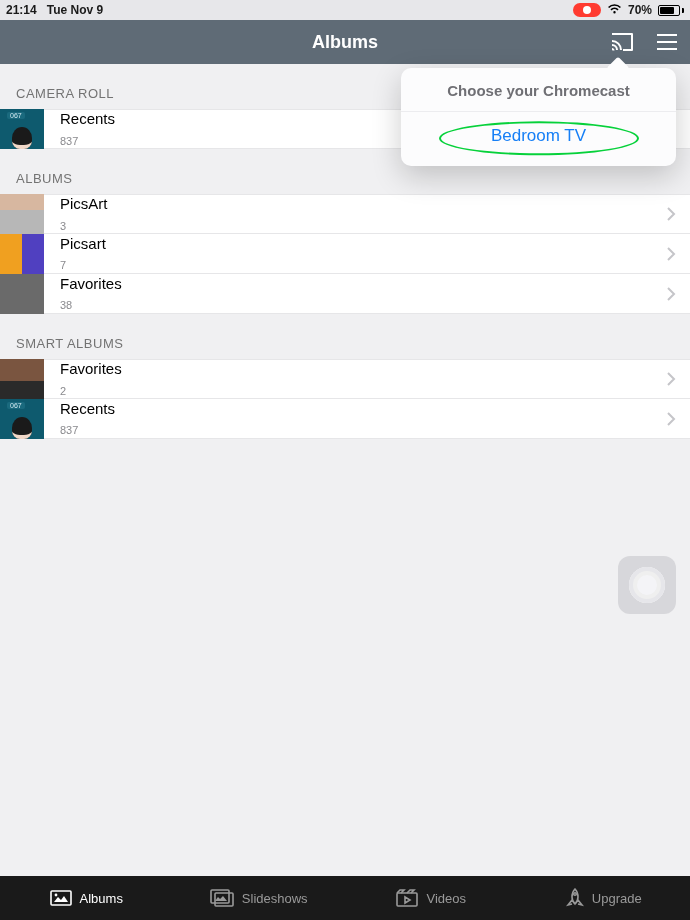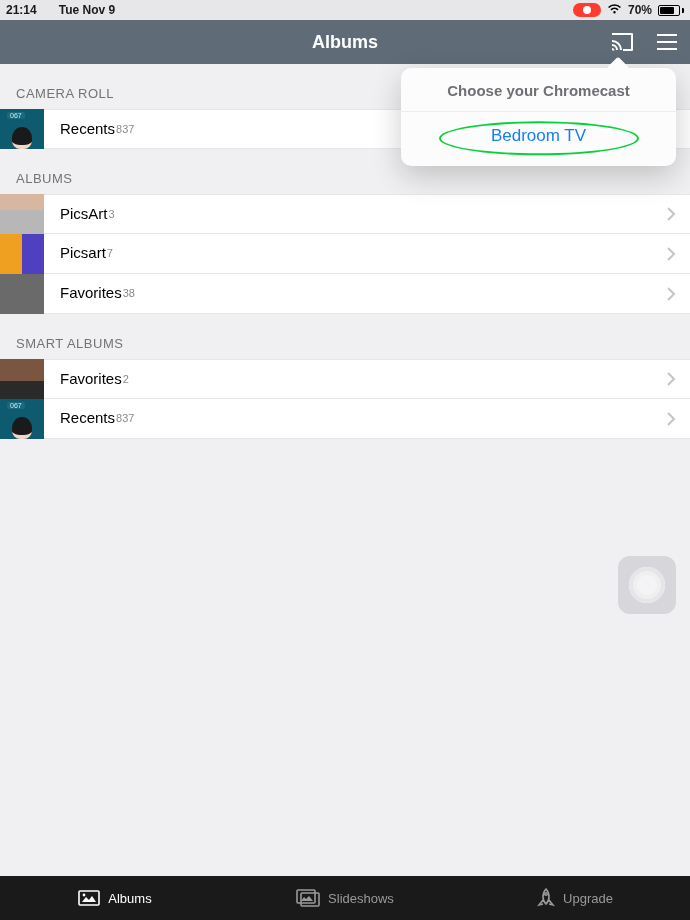--- a/index.html
+++ b/index.html
@@ -1,41 +1,41 @@
 <!DOCTYPE html>
 <html><head>
   <meta charset="utf-8">
   <style>
     * { margin: 0; padding: 0; box-sizing: border-box; font-family: -apple-system, "Helvetica Neue", Arial, sans-serif; -webkit-font-smoothing: antialiased; }
     html, body { width: 690px; height: 920px; overflow: hidden; background: #f0f0f2; position: relative; }
 
     
     .status-bar { height: 20px; background: #e7e7ea; display: flex; align-items: center; justify-content: space-between; padding: 0 6px; font-size: 12px; font-weight: 600; color: #1a1a1a; }
-    .status-left { display: flex; gap: 22px; align-items: center; }
+    .status-left { display: flex; gap: 10px; align-items: center; }
     .status-right { display: flex; gap: 6px; }
     .rec-pill { background:#ff3b30; border-radius: 10px; padding: 1px 10px; display:flex; align-items:center; justify-content:center; }
     .rec-dot { width:8px; height:8px; background:#fff; border-radius:50%; border:2px solid rgba(255,255,255,.5); }
     .battery { display:inline-flex; align-items:center; gap:2px; }
     .battery-body { width:22px; height:11px; border:1px solid #000; border-radius:2px; position:relative; }
     .battery-fill { position:absolute; left:1px; top:1px; bottom:1px; width:70%; background:#000; border-radius:1px; }
     .battery-tip { width:2px; height:5px; background:#000; border-radius:0 1px 1px 0; }
 
     
     .nav-header { height: 44px; background: #5f6b76; display: flex; align-items: center; justify-content: center; position: relative; }
     .nav-title { color:#fff; font-size:18px; font-weight:700; }
     .nav-right { position:absolute; right:12px; top:0; height:100%; display:flex; align-items:center; gap:22px; }
     .nav-icon { color:#fff; display:flex; align-items:center; justify-content:center; }
 
     
     .section-header { padding: 22px 16px 8px; color:#737373; font-size:13px; letter-spacing:.5px; font-weight:400; }
     .list { background:#fff; }
     .row { display:flex; align-items:center; height:40px; border-bottom:1px solid #e6e6e8; position:relative; padding-right:34px; }
     .row:first-child { border-top:1px solid #e6e6e8; }
     .thumb { width:44px; height:40px; flex:0 0 auto; margin-right:16px; background:#0e5a6e; }
-    .row-text { display:flex; flex-direction:row; justify-content:center; gap:1px;align-items:center; }
+    .row-text { display:flex; flex-direction:column; justify-content:center; gap:7px; }
     .row-title { font-size:15px; color:#000; line-height:1.1; }
     .row-sub { font-size:11px; color:#8a8a8e; line-height:1.1; }
     .chevron { position:absolute; right:14px; top:50%; transform:translateY(-50%); color:#c5c5c9; }
 
     
     .thumb.girl { background: linear-gradient(#d7b7a0 40%, #b7b7b7 40%); }
     .thumb.art  { background: linear-gradient(90deg,#f0a020 50%,#5040c0 50%); }
     .thumb.snap { background: #6a6a6a; }
     .thumb.fav  { background: linear-gradient(#7a5540 55%, #2a2a2a 55%); }
     .thumb.face { background:#0e5a6e; position:relative; }
@@ -217,20 +217,29 @@
       <svg width="24" height="18" viewBox="0 0 24 18" fill="none" stroke="currentColor" stroke-width="1.6">
           <rect x="5" y="4" width="18" height="13" rx="1"></rect>
           <rect x="1" y="1" width="18" height="13" rx="1"></rect>
           <path d="M5 12l3-4 2 2 3-3 4 5z" fill="currentColor" stroke="none"></path>
         </svg>
     </span>
     <span>Slideshows</span>
   </div>
   <div class="tab-item">
     <span class="tab-icon">
+      <svg width="22" height="18" viewBox="0 0 22 18" fill="none" stroke="currentColor" stroke-width="1.6">
+          <rect x="1" y="4" width="20" height="13" rx="1"></rect>
+          <path d="M1 4l3-3h4l-3 3M11 4l3-3h4l-3 3M9 8l5 3-5 3z"></path>
+        </svg>
+    </span>
+    <span>Videos</span>
+  </div>
+  <div class="tab-item">
+    <span class="tab-icon">
       <svg width="18" height="20" viewBox="0 0 18 20" fill="none" stroke="currentColor" stroke-width="1.6">
           <path d="M9 1c2 2 3 5 3 8s-1 5-3 7c-2-2-3-4-3-7s1-6 3-8zM6 12l-4 5 4-1M12 12l4 5-4-1"></path>
           <circle cx="9" cy="6" r="1.3"></circle>
         </svg>
     </span>
     <span>Upgrade</span>
   </div>
 </div>
 
 </body></html>

